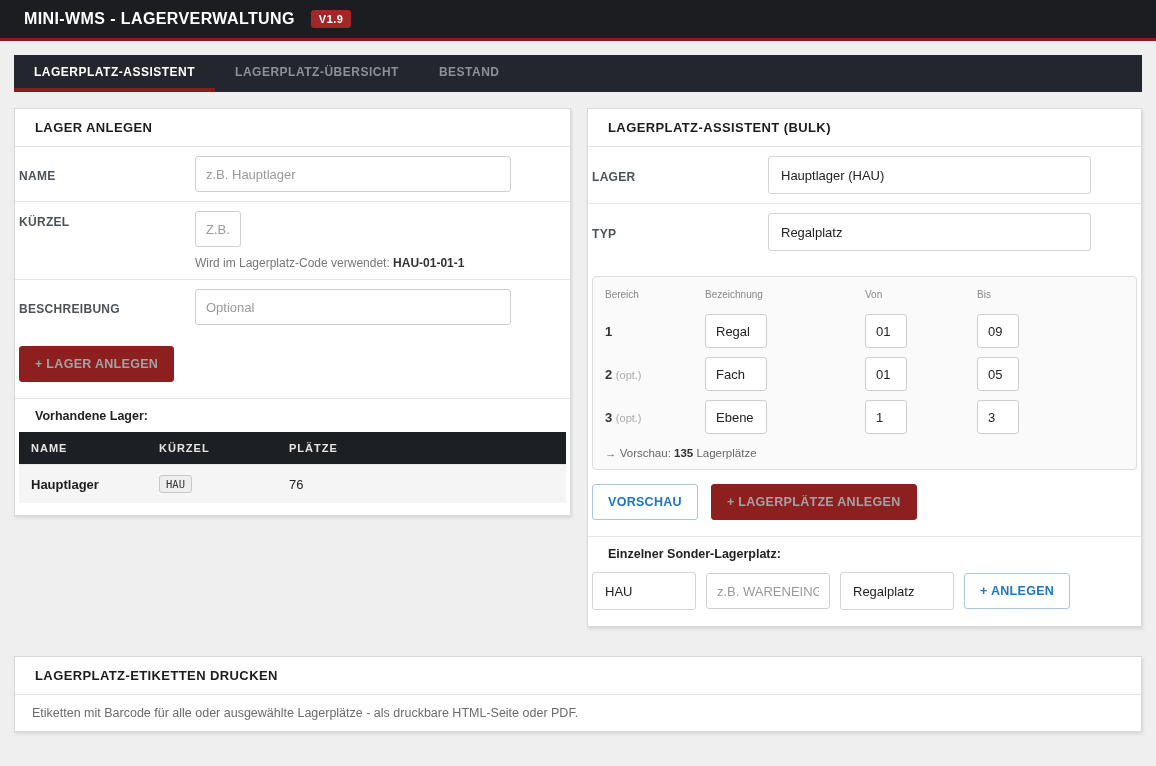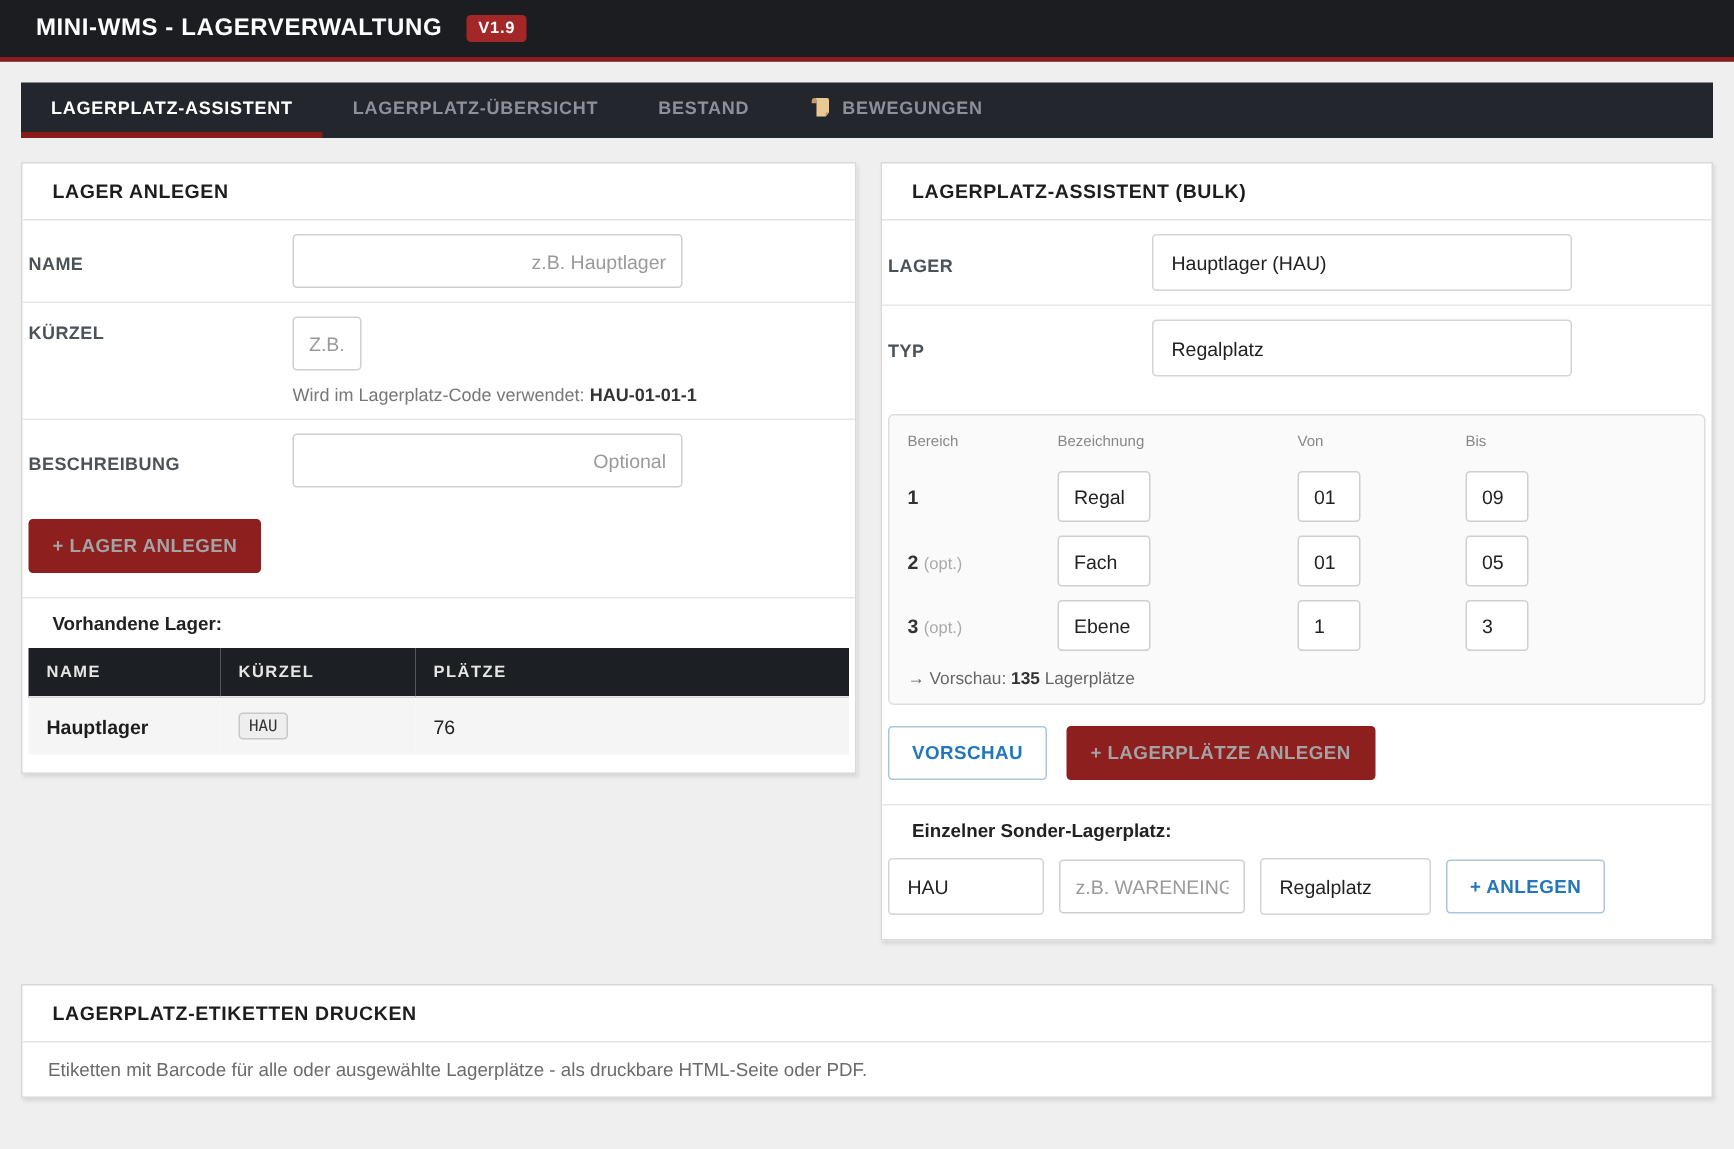--- a/index.html
+++ b/index.html
@@ -61,21 +61,21 @@
     width:176px; flex:none; font-size:12px; font-weight:bold; color:#4c5358;
     letter-spacing:.3px; padding-top:4px;
   }
   .field-col { flex:1; }
   input.text {
     height:36px; border:1px solid #cfcfcf; border-radius:3px;
     padding:0 10px; font-size:13px; font-family:"Liberation Sans",sans-serif;
     color:#222; background:#fff; outline:none;
   }
   input.text::placeholder { color:#9a9a9a; }
-  .w-wide  { width:260px;text-align:right; }
+  .w-wide  { width:316px; }
   .w-tiny  { width:46px; height:40px; }
   .hint { margin-top:9px; font-size:12px; color:#777; }
   .hint b { color:#333; }
 
   .btn {
     display:inline-flex; align-items:center; justify-content:center;
     font-family:"Liberation Sans",sans-serif; font-weight:bold;
     font-size:12.5px; letter-spacing:.3px; border-radius:3px;
     padding:10px 15px; cursor:pointer; white-space:nowrap;
   }
@@ -102,21 +102,21 @@
   .badge-kuerzel {
     display:inline-block; background:#eee; border:1px solid #c8c8c8; border-radius:3px;
     font-family:"DejaVu Sans Mono",monospace; font-size:10.5px; color:#333;
     padding:2px 6px;
   }
 
   
   .panel-desc { padding:10px 4px 18px; font-size:12.5px; color:#6b6b6b; line-height:1.55; }
   .panel-desc b { color:#333; }
   .select-box {
-    height:38px; width:280px; border:1px solid #d4d4d4; border-radius:3px;
+    height:38px; width:323px; border:1px solid #d4d4d4; border-radius:3px;
     display:flex; align-items:center; padding:0 12px; font-size:13px; color:#222;
     background:#fff; cursor:pointer;
   }
 
   .bulk-box {
     margin:16px 4px 0; background:#fafafa; border:1px solid #ddd; border-radius:4px;
     padding:12px 12px 10px;
   }
   .bulk-grid { display:grid; grid-template-columns:100px 160px 112px 1fr; row-gap:3px; align-items:center; }
   .bulk-head { font-size:10px; color:#888; padding-bottom:8px; }
@@ -151,30 +151,20 @@
 
   <nav class="tabbar">
     <div class="tab active">
       <span>LAGERPLATZ-ASSISTENT</span>
     </div>
     <div class="tab">
       <span>LAGERPLATZ-ÜBERSICHT</span>
     </div>
     <div class="tab">
       <span>BESTAND</span>
-    </div>
-    <div class="tab">
-      <span class="scroll-icon">
-        <svg viewBox="0 0 16 16" width="15" height="15">
-          <path fill="#c99a5e" d="M3.2 1.5c-1.2 0-2 .9-2 2.1v1.6h3.4V3.6c0-1.2-.2-2.1-1.4-2.1z"></path>
-          <path fill="#e9c896" d="M3.8 1.5h8.4c.8 0 1.3.6 1.3 1.4v8.9l-2.4 2.7H4.6V3.6c0-.9-.3-1.6-.8-2.1z"></path>
-          <path fill="#c99a5e" d="M11.1 14.5l2.4-2.7h-2.4v2.7z"></path>
-        </svg>
-      </span>
-      <span>BEWEGUNGEN</span>
     </div>
   </nav>
 
   <main class="columns">
 
     <section class="panel panel-left">
       <div class="panel-header">LAGER ANLEGEN</div>
 
       <div class="form-row">
         <div class="form-label">NAME</div>

